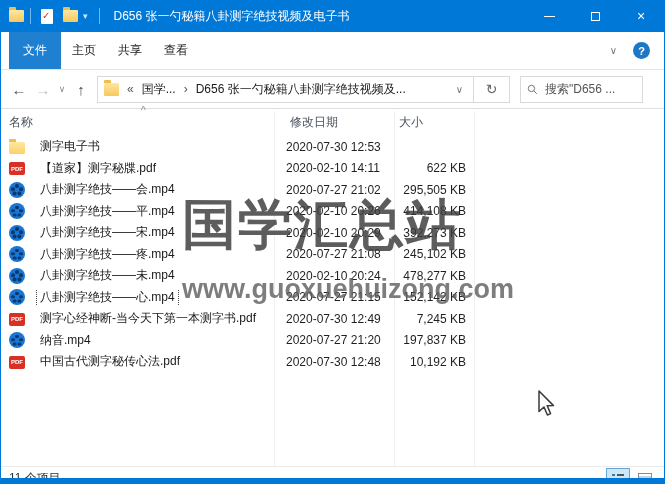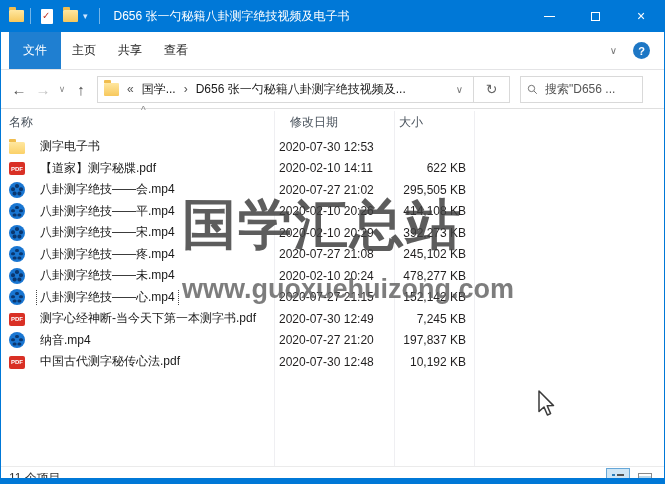--- a/index.html
+++ b/index.html
@@ -51,21 +51,21 @@
   .col-sep { position:absolute; top:2px; bottom:0; width:1px; background:#efeff2; }
   .list-header { display:flex; height:27px; align-items:center; color:#49525c; padding-left:8px; position:relative; }
   .h-name { flex:0 0 265px; position:relative; }
   .sort-indicator { position:absolute; left:132px; top:-9px; color:#8a8a8a; font-size:10px; }
   .h-date { flex:0 0 120px; padding-left:16px; }
   .h-size { flex:0 0 72px; padding-left:5px; }
   .row { display:flex; height:21.5px; align-items:center; padding-left:8px; }
   .cell-name { flex:0 0 265px; display:flex; align-items:center; gap:12px; white-space:nowrap; overflow:hidden; }
   .fname { padding:0 3px; }
   .row.selected .fname { outline:1px dotted #4a4a4a; }
-  .cell-date { flex:0 0 120px; padding-left:5px; color:#211f1f; }
+  .cell-date { flex:0 0 120px; padding-left:12px; color:#211f1f; }
   .cell-size { flex:0 0 72px; text-align:right; color:#211f1f; }
   .file-icon { width:16px; height:16px; flex:none; position:relative; }
   .icon-folder { height:12px; margin-top:2px; background:linear-gradient(#ffe7a0,#fbd168); border-radius:1.5px; }
   .icon-folder::before { content:""; position:absolute; top:-3px; left:0; width:7px; height:3px; background:#f0bd4e; border-radius:1px 1px 0 0; }
   .icon-pdf { background:#d93025; border-radius:2px; display:flex; align-items:center; justify-content:center; height:13px; margin-top:1px; }
   .icon-pdf::after { content:"PDF"; color:#fff; font-size:6px; font-weight:bold; letter-spacing:0; }
   .icon-mp4 { background:#1976d2; border-radius:50%; }
   .icon-mp4::before { content:""; position:absolute; width:3.5px; height:3.5px; border-radius:50%; background:#0a3770; left:6.2px; top:2.6px;
     box-shadow:-4px 3.2px 0 #0a3770, 4px 3.2px 0 #0a3770, -2.4px 7.6px 0 #0a3770, 2.4px 7.6px 0 #0a3770; }
   

